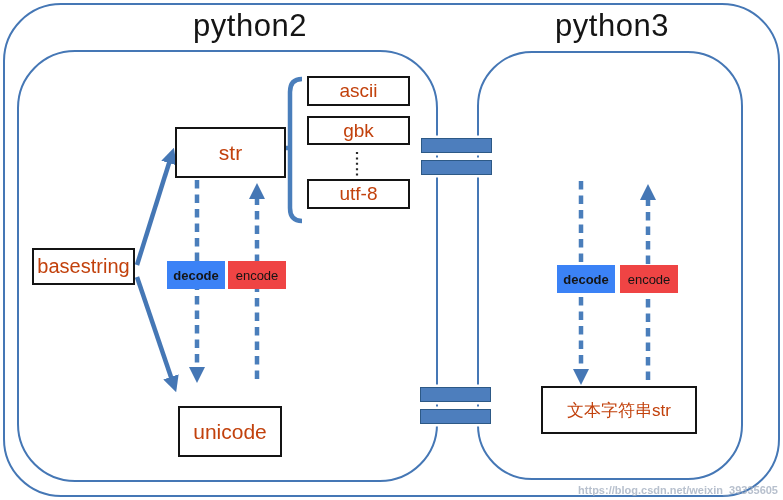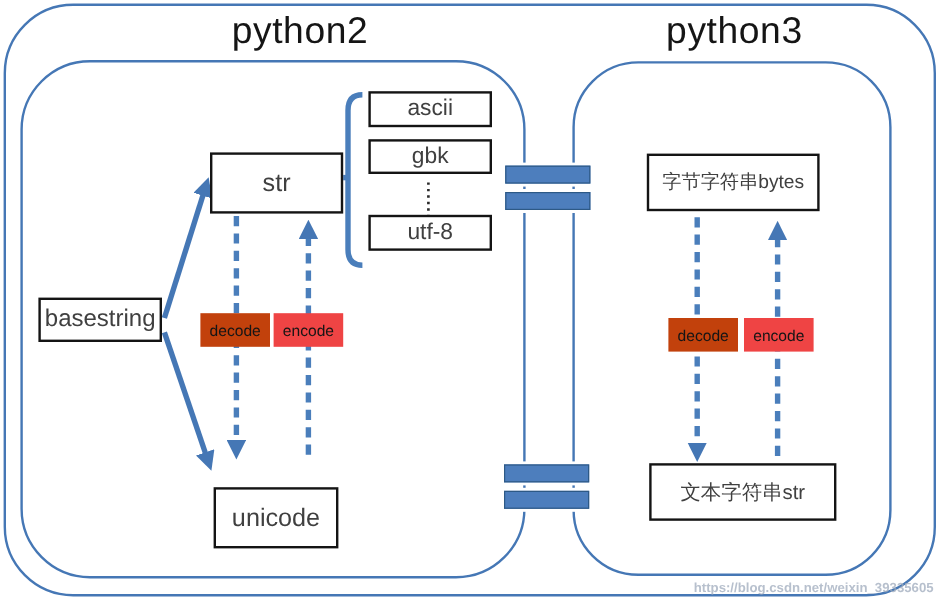--- a/index.html
+++ b/index.html
@@ -20,33 +20,33 @@
   #arrow-layer{position:absolute;left:0;top:0;z-index:2;}
   
   .bar{position:absolute;width:71px;height:15px;background:#4d7ebd;border:1.5px solid #2d5986;
        box-shadow:0 0 0 2.5px #ffffff;z-index:3;box-sizing:border-box;}
   #bar-top-1{left:421px;top:138px;}
   #bar-top-2{left:421px;top:160px;}
   #bar-bottom-1{left:420px;top:387px;}
   #bar-bottom-2{left:420px;top:409px;}
   
   .node{position:absolute;background:#ffffff;border:2px solid #141414;box-sizing:border-box;
-        display:flex;align-items:center;justify-content:center;color:#404040;z-index:3;}
+        display:flex;align-items:center;justify-content:center;color:#c2410c;z-index:3;}
   #box-str{left:175px;top:127px;width:111px;height:51px;font-size:21px;}
   #box-basestring{left:32px;top:248px;width:103px;height:37px;font-size:20px;}
   #box-unicode{left:178px;top:406px;width:104px;height:51px;font-size:21px;}
   #box-ascii{left:307px;top:76px;width:103px;height:30px;font-size:19px;}
   #box-gbk{left:307px;top:116px;width:103px;height:29px;font-size:19px;text-align:right;}
   #box-utf8{left:307px;top:179px;width:103px;height:30px;font-size:19px;}
   #box-bytes{left:539px;top:128px;width:144px;height:48px;font-size:16px;border-width:2.5px;}
   #box-str3{left:541px;top:386px;width:156px;height:48px;font-size:17px;border-width:2.5px;}
   
   .chip{position:absolute;width:58px;height:28px;display:flex;align-items:center;justify-content:center;
         font-size:13px;color:#151515;z-index:4;}
-  .chip.red{background:#c2410c;}
+  .chip.red{background:#3b82f6;font-weight:bold;}
   .chip.purple{background:#ef4444;}
   #chip-decode-p2{left:167px;top:261px;}
   #chip-encode-p2{left:228px;top:261px;}
   #chip-decode-p3{left:557px;top:265px;}
   #chip-encode-p3{left:620px;top:265px;}
   
   #watermark{position:absolute;right:5px;bottom:4px;font-size:11px;color:#9fabbd;opacity:0.75;z-index:6;font-weight:bold;}
 </style>
 </head>
 <body>
@@ -87,21 +87,20 @@
   <div id="bar-bottom-1" class="bar"></div>
   <div id="bar-bottom-2" class="bar"></div>
 
   <div id="box-str" class="node">str</div>
   <div id="box-basestring" class="node">basestring</div>
   <div id="box-unicode" class="node">unicode</div>
   <div id="box-ascii" class="node">ascii</div>
   <div id="box-gbk" class="node">gbk</div>
   <div id="box-utf8" class="node">utf-8</div>
 
-  <div id="box-bytes" class="node">字节字符串bytes</div>
   <div id="box-str3" class="node">文本字符串str</div>
 
   <div id="chip-decode-p2" class="chip red">decode</div>
   <div id="chip-encode-p2" class="chip purple">encode</div>
   <div id="chip-decode-p3" class="chip red">decode</div>
   <div id="chip-encode-p3" class="chip purple">encode</div>
 
   <div id="watermark">https://blog.csdn.net/weixin_39335605</div>
 
 </div>

